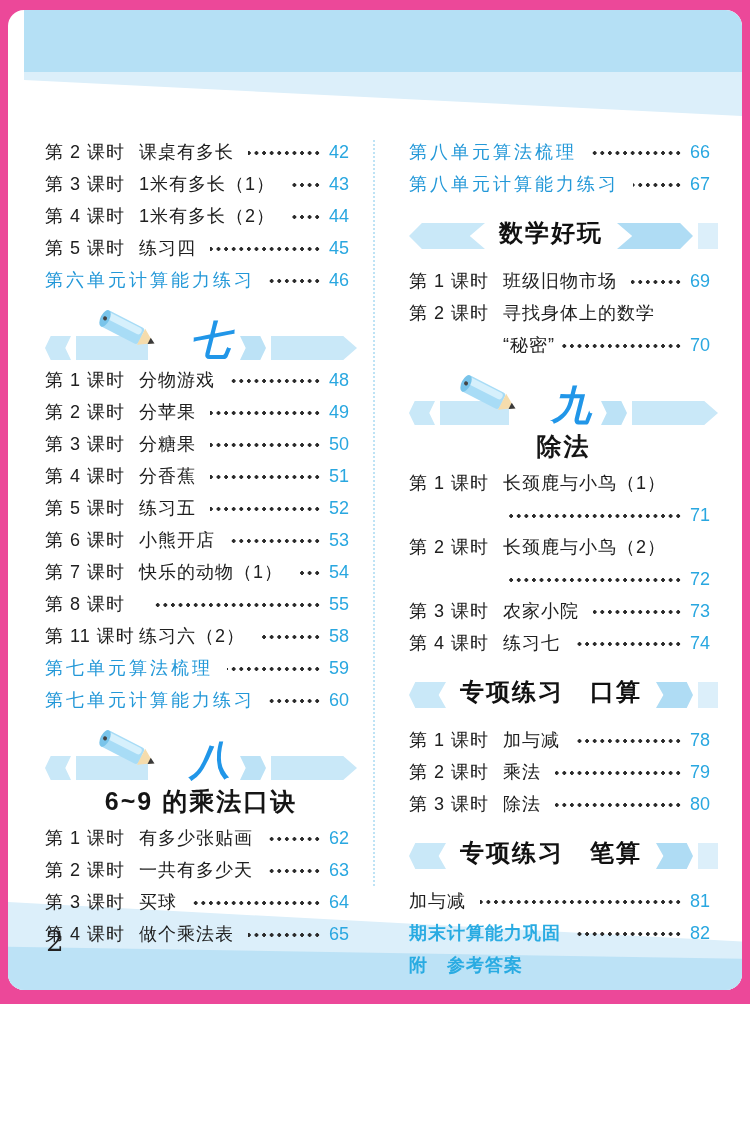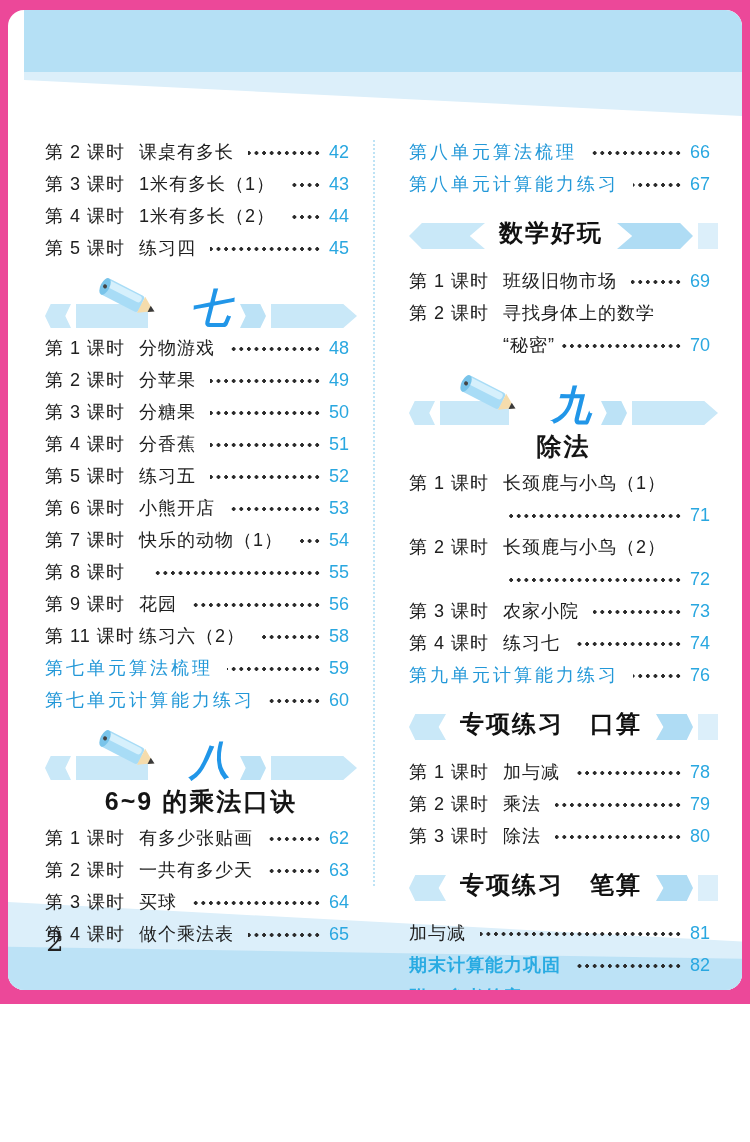--- a/index.html
+++ b/index.html
@@ -91,20 +91,25 @@
             <span class="lbl">第 4 课时</span>
             <span class="ttl">1米有多长（2）</span>
             <span class="dots"></span>
             <span class="num">44</span>
           </div>
           <div class="row">
             <span class="lbl">第 5 课时</span>
             <span class="ttl">练习四</span>
             <span class="dots"></span>
             <span class="num">45</span>
+          </div>
+          <div class="row unit">
+            <span class="ttl">第六单元计算能力练习</span>
+            <span class="dots"></span>
+            <span class="num">46</span>
           </div>
           <div class="chbanner">
             <span class="chev-s l"></span>
             <span class="seg1"></span>
             <span class="chcenter">
               <span class="pencil"><svg width="78" height="48" viewBox="0 0 78 48">
                   <g transform="rotate(27 36 22)">
                     <rect x="7" y="14" width="42" height="18" rx="3" fill="#A8DCF6"></rect>
                     <rect x="9" y="15.5" width="38" height="7" rx="3" fill="#D6F0FC"></rect>
                     <ellipse cx="8.5" cy="23" rx="4.5" ry="9" fill="#79C4EA"></ellipse>
@@ -159,26 +164,20 @@
             <span class="ttl">快乐的动物（1）</span>
             <span class="dots"></span>
             <span class="num">54</span>
           </div>
           <div class="row">
             <span class="lbl">第 8 课时</span>
             <span class="dots"></span>
             <span class="num">55</span>
           </div>
           <div class="row">
-            <span class="lbl">第 9 课时</span>
-            <span class="ttl">花园</span>
-            <span class="dots"></span>
-            <span class="num">56</span>
-          </div>
-          <div class="row">
             <span class="lbl">第 11 课时</span>
             <span class="ttl">练习六（2）</span>
             <span class="dots"></span>
             <span class="num">58</span>
           </div>
           <div class="row unit">
             <span class="ttl">第七单元算法梳理</span>
             <span class="dots"></span>
             <span class="num">59</span>
           </div>
@@ -315,25 +314,20 @@
             <span class="ttl">农家小院</span>
             <span class="dots"></span>
             <span class="num">73</span>
           </div>
           <div class="row">
             <span class="lbl">第 4 课时</span>
             <span class="ttl">练习七</span>
             <span class="dots"></span>
             <span class="num">74</span>
           </div>
-          <div class="row unit">
-            <span class="ttl">第九单元计算能力练习</span>
-            <span class="dots"></span>
-            <span class="num">76</span>
-          </div>
           <div class="btbanner">
             <span class="chev-b l"></span>
             <span class="bt-text">专项练习　口算</span>
             <span class="chev-b r"></span>
             <span class="trail"></span>
           </div>
           <div class="row">
             <span class="lbl">第 1 课时</span>
             <span class="ttl">加与减</span>
             <span class="dots"></span>

